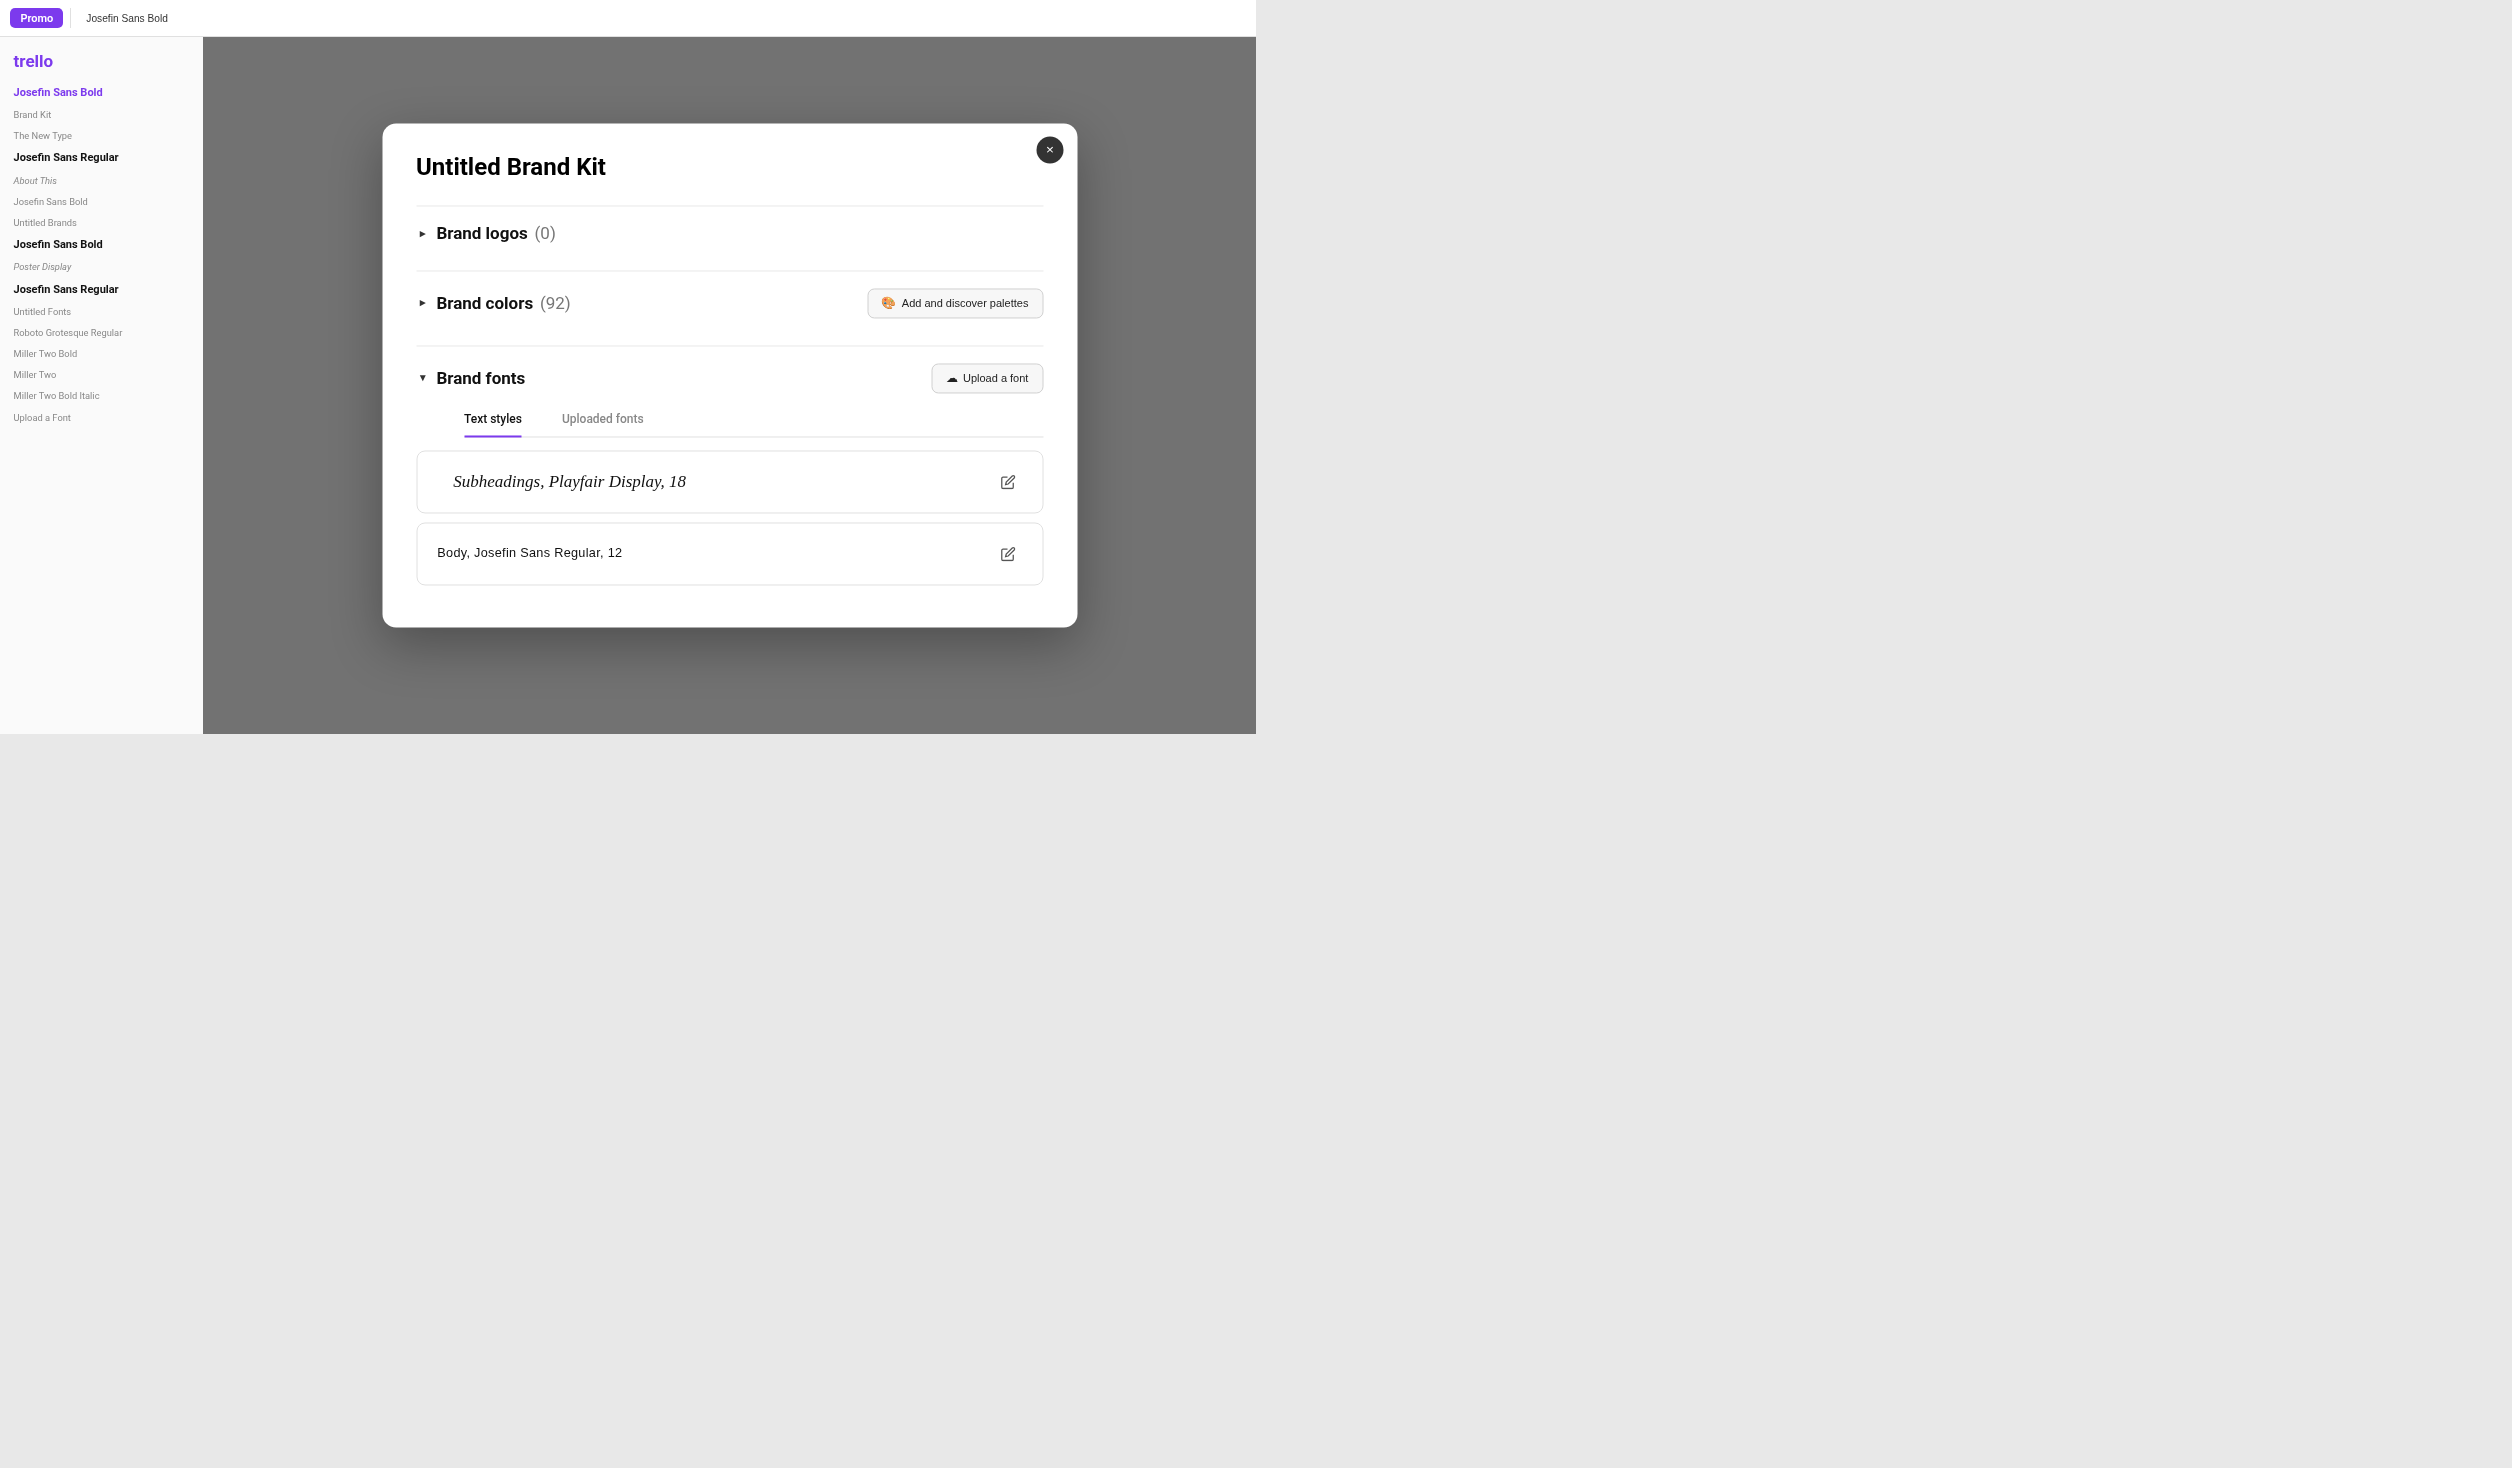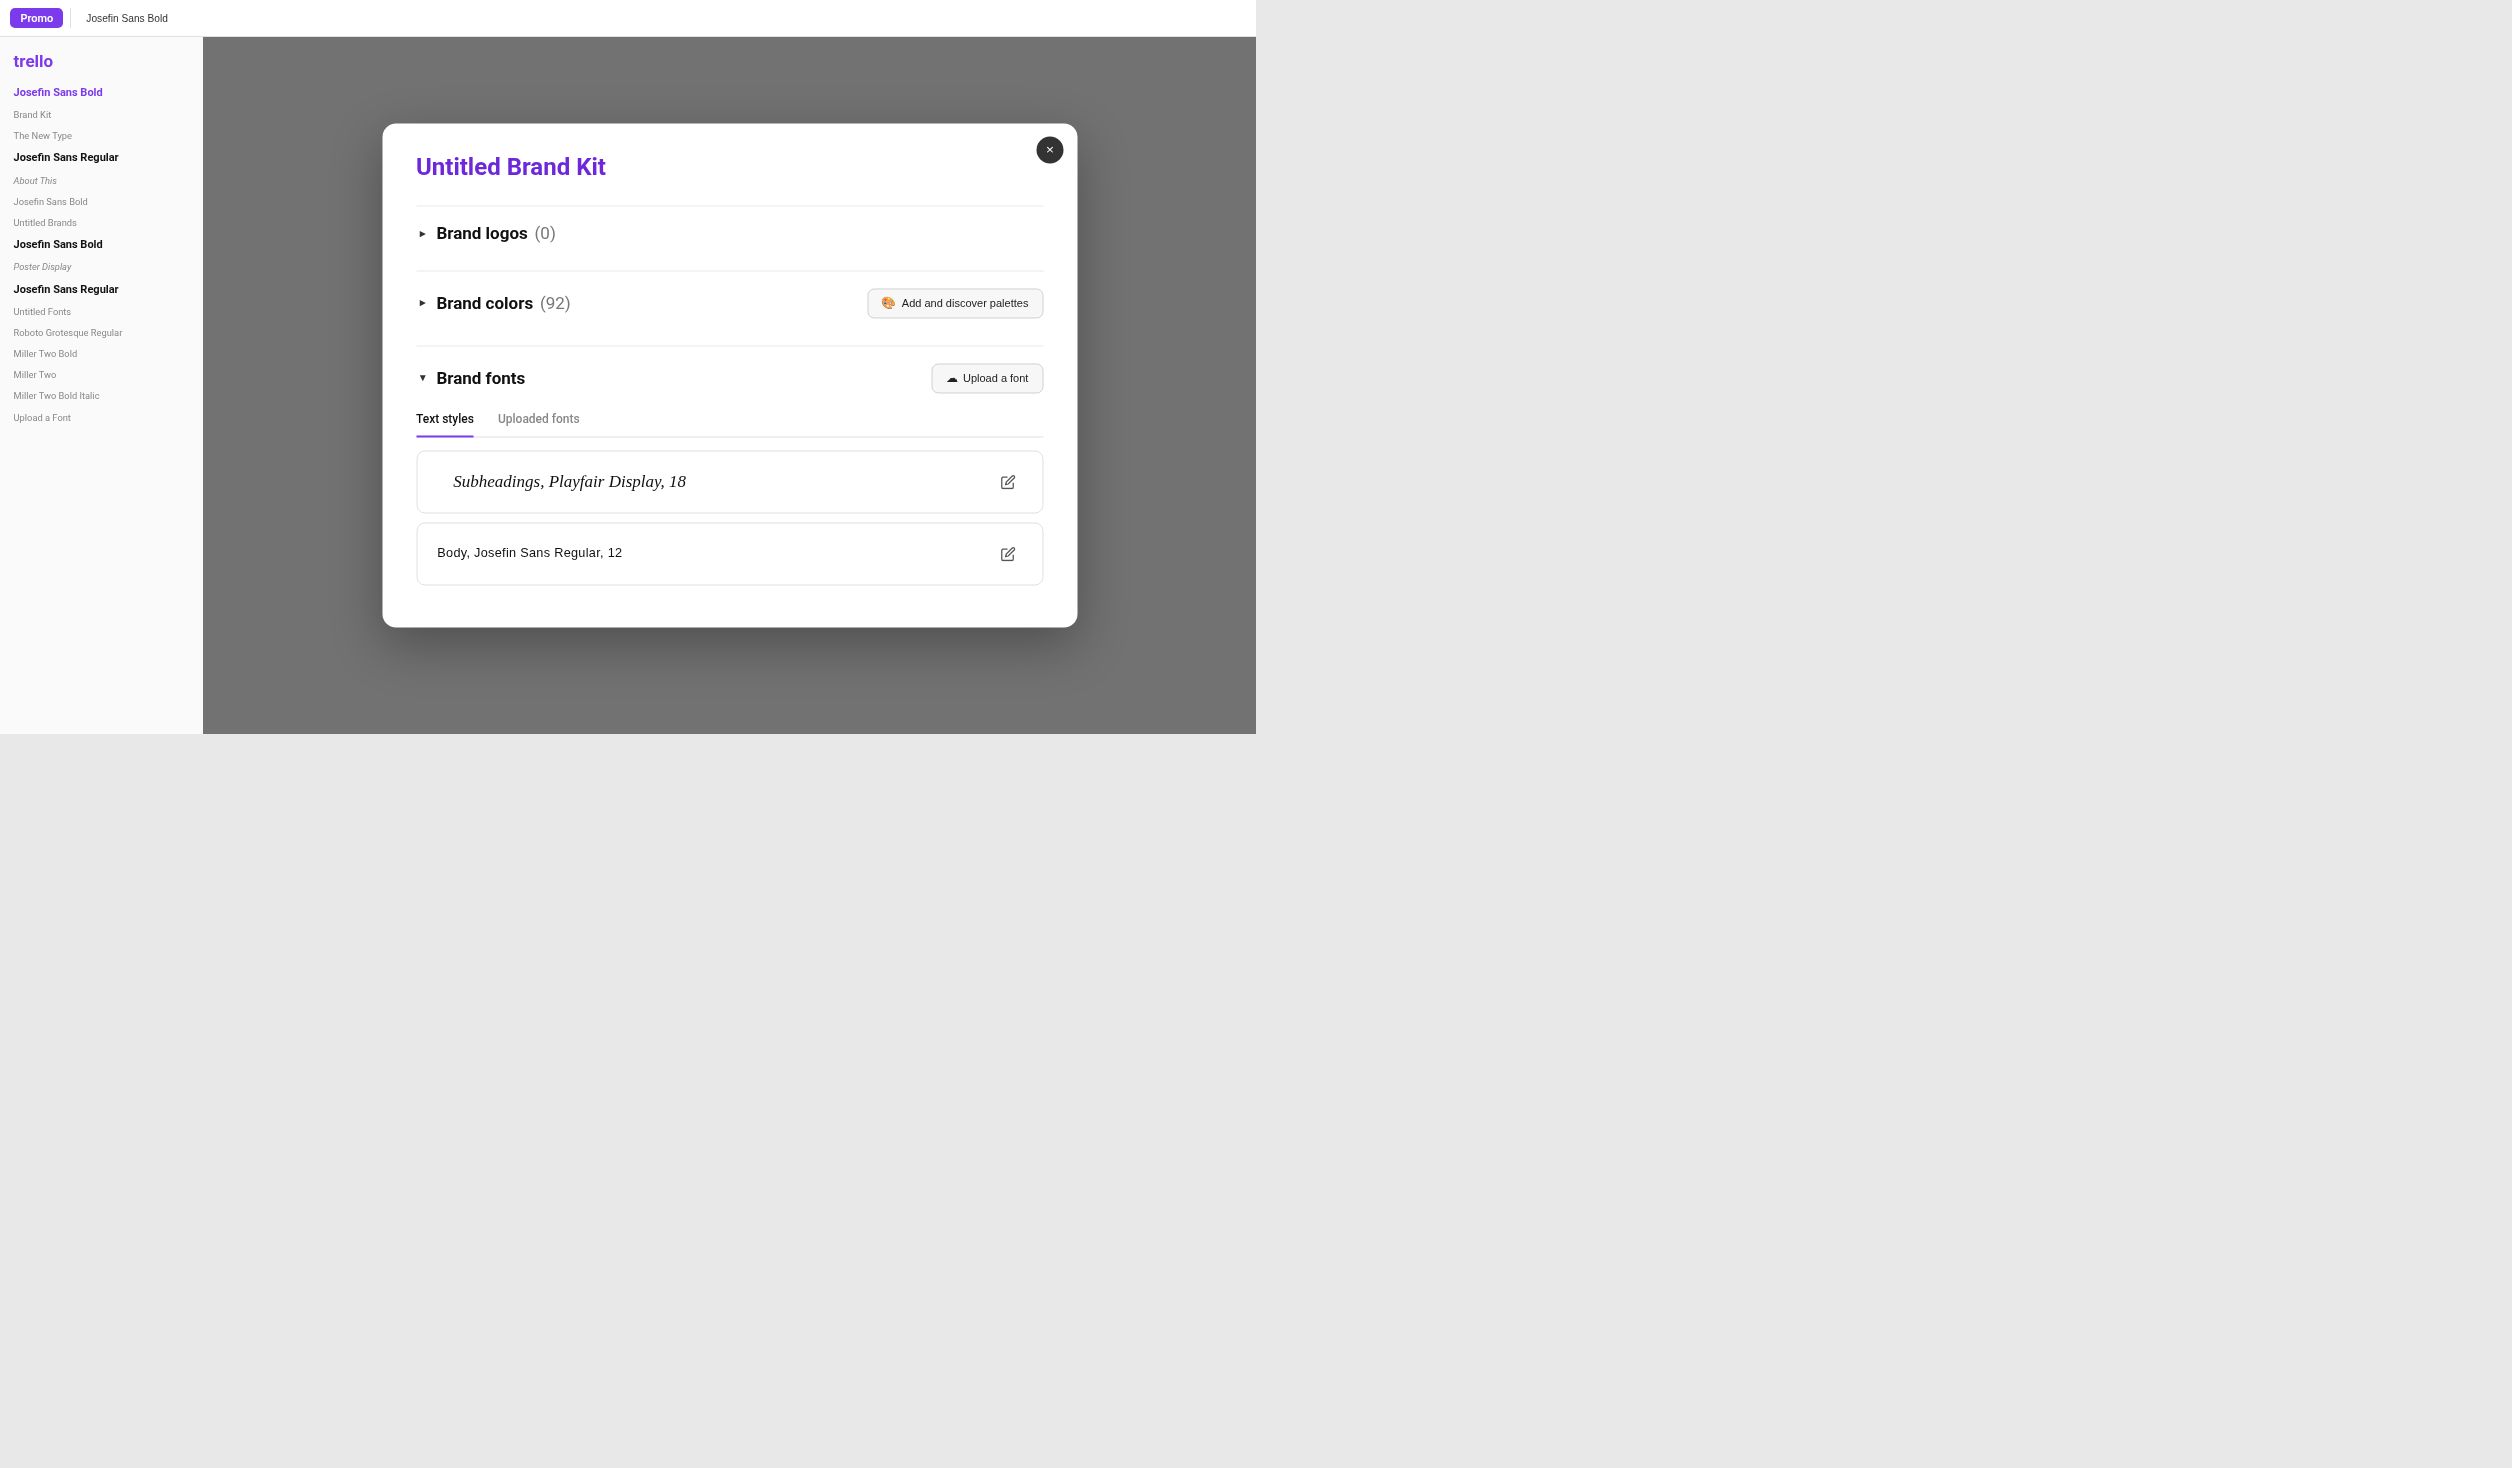--- a/index.html
+++ b/index.html
@@ -162,21 +162,21 @@
       font-size: 13.6px;
       cursor: pointer;
       display: flex;
       align-items: center;
       justify-content: center;
     }
 
     .modal-title {
       font-size: 24px;
       font-weight: 700;
-      color: #6d28d9;
+      color: #000000;
       margin-bottom: 24px;
     }
 
     
     .section {
       border-top: 0.8px solid #e8e8e8;
       padding: 17px 0;
     }
 
     .section-header {
@@ -236,23 +236,24 @@
       background: #f7f7f7;
       font-size: 11px;
       color: #222;
       cursor: pointer;
       font-weight: 500;
     }
 
     
     .tabs {
       display: flex;
-      gap: 0;
+      gap: 16px;
       border-bottom: 0.8px solid #e0e0e0;
       margin-bottom: 13.6px;
+      margin-left: 48px;
     }
 
     .tab {
       padding: 8.5px 0;
       margin-right: 24px;
       font-size: 12px;
       font-weight: 500;
       color: #888;
       cursor: pointer;
       border-bottom: 1.7px solid transparent;

